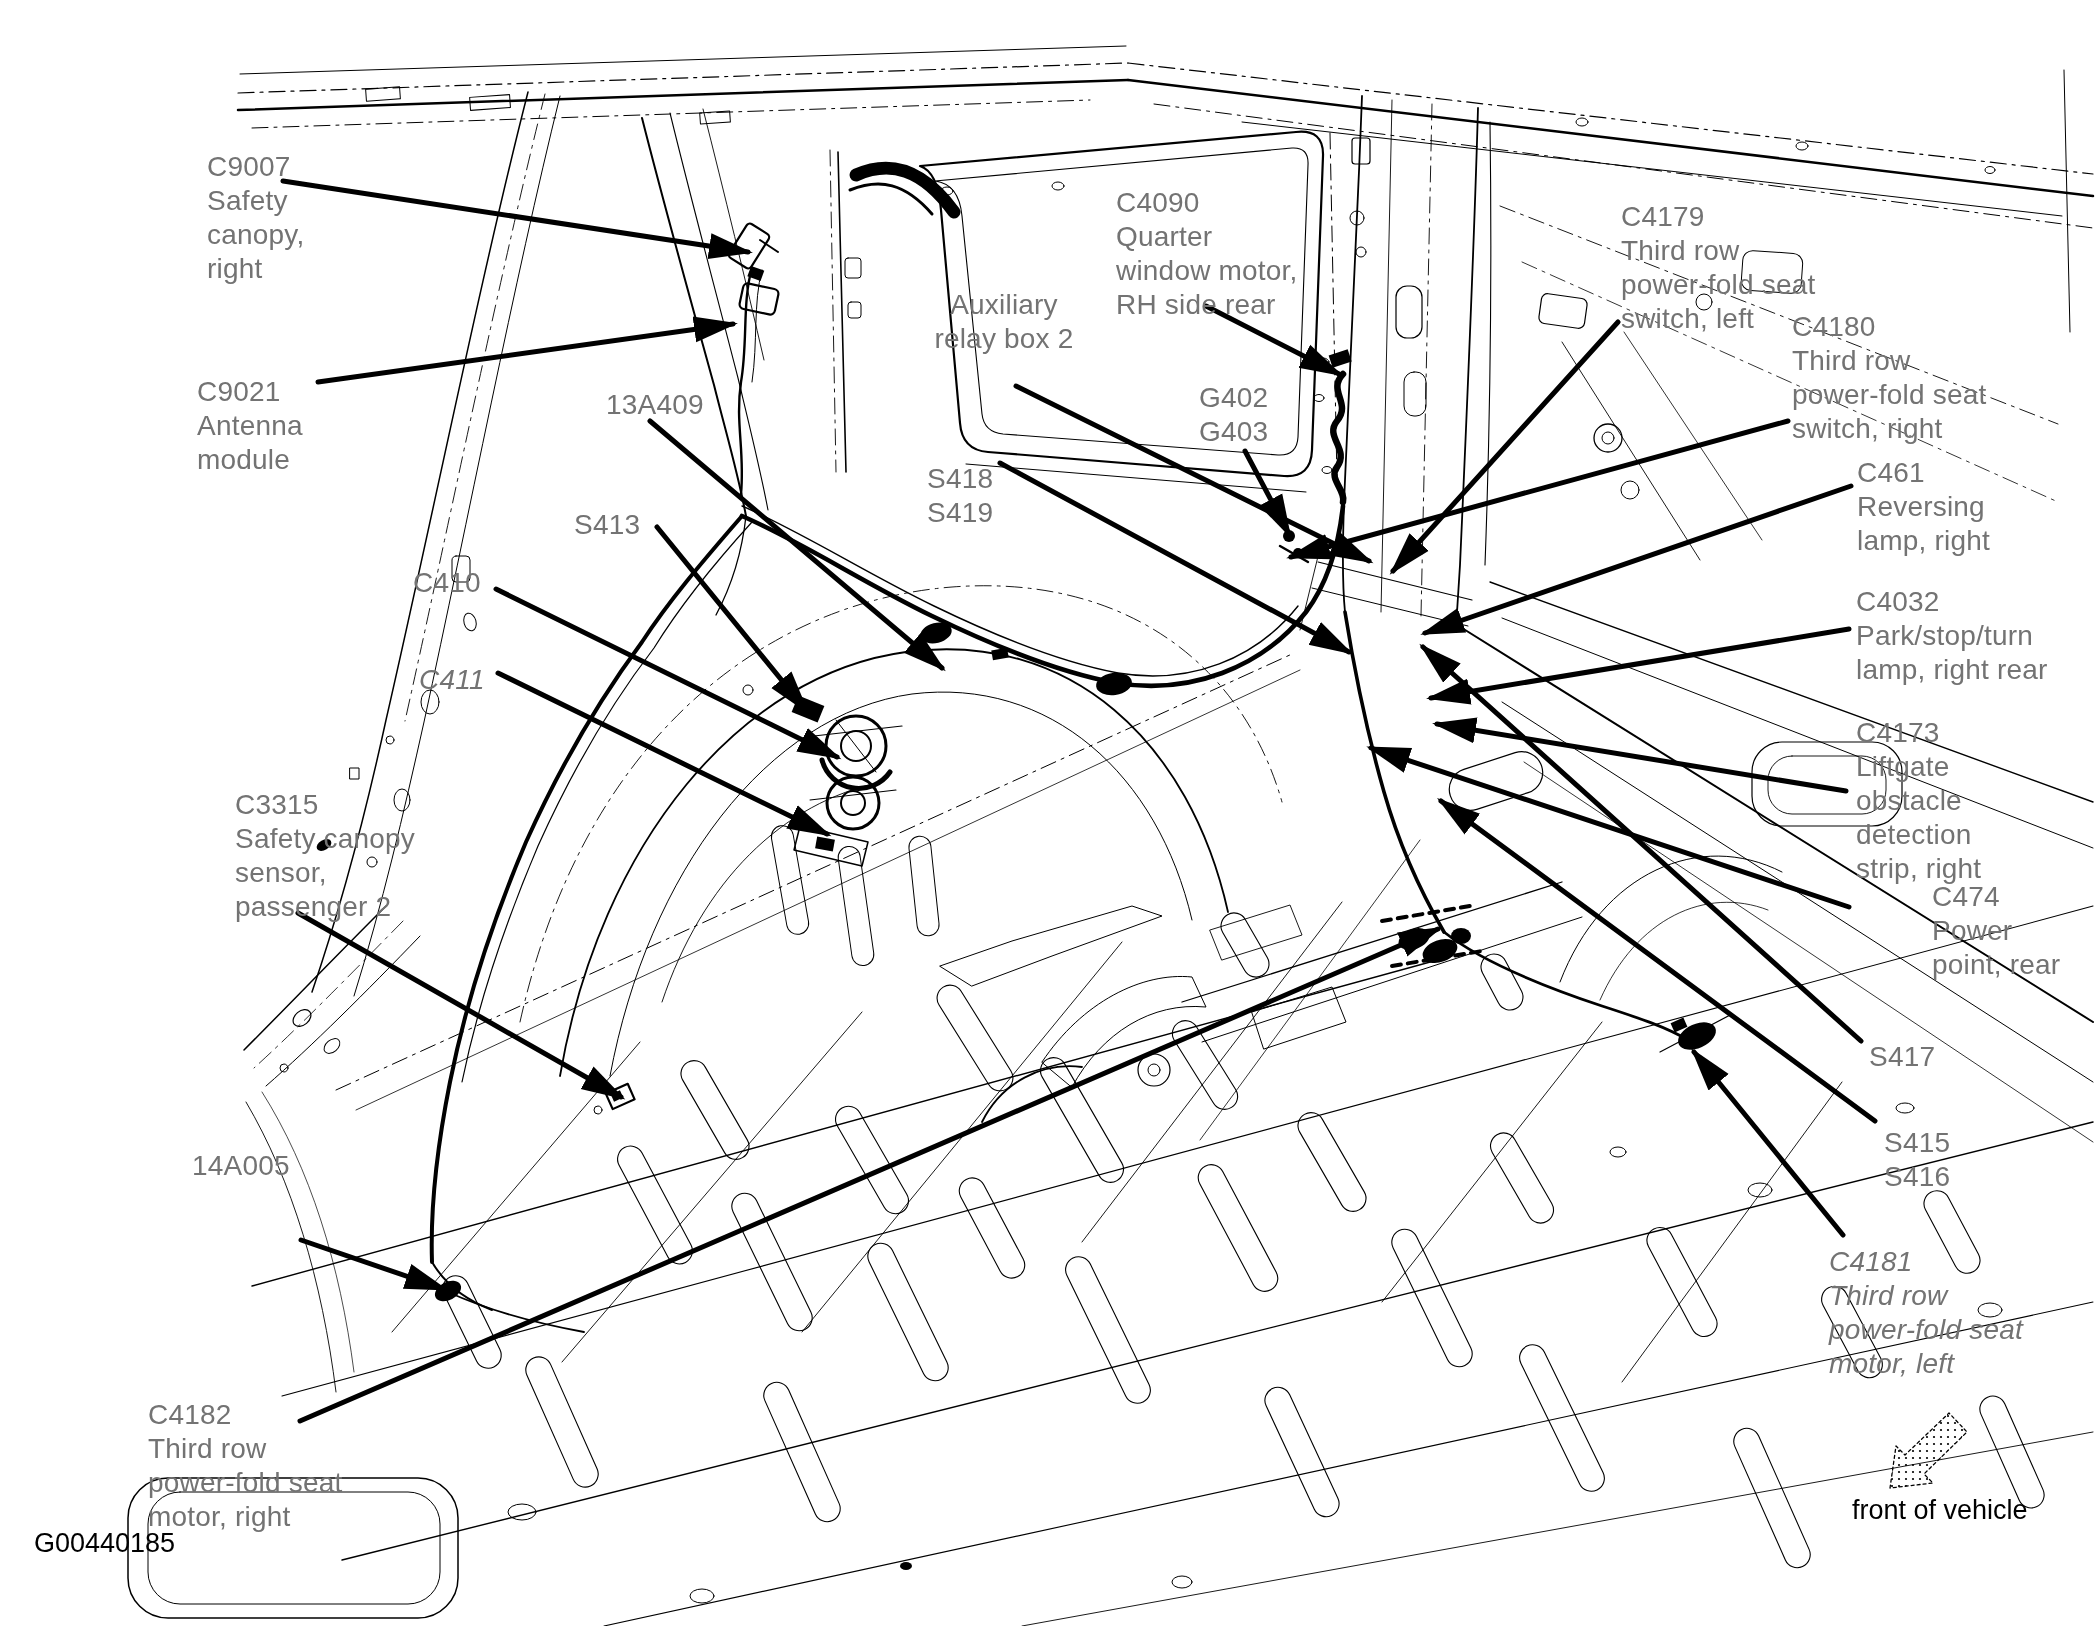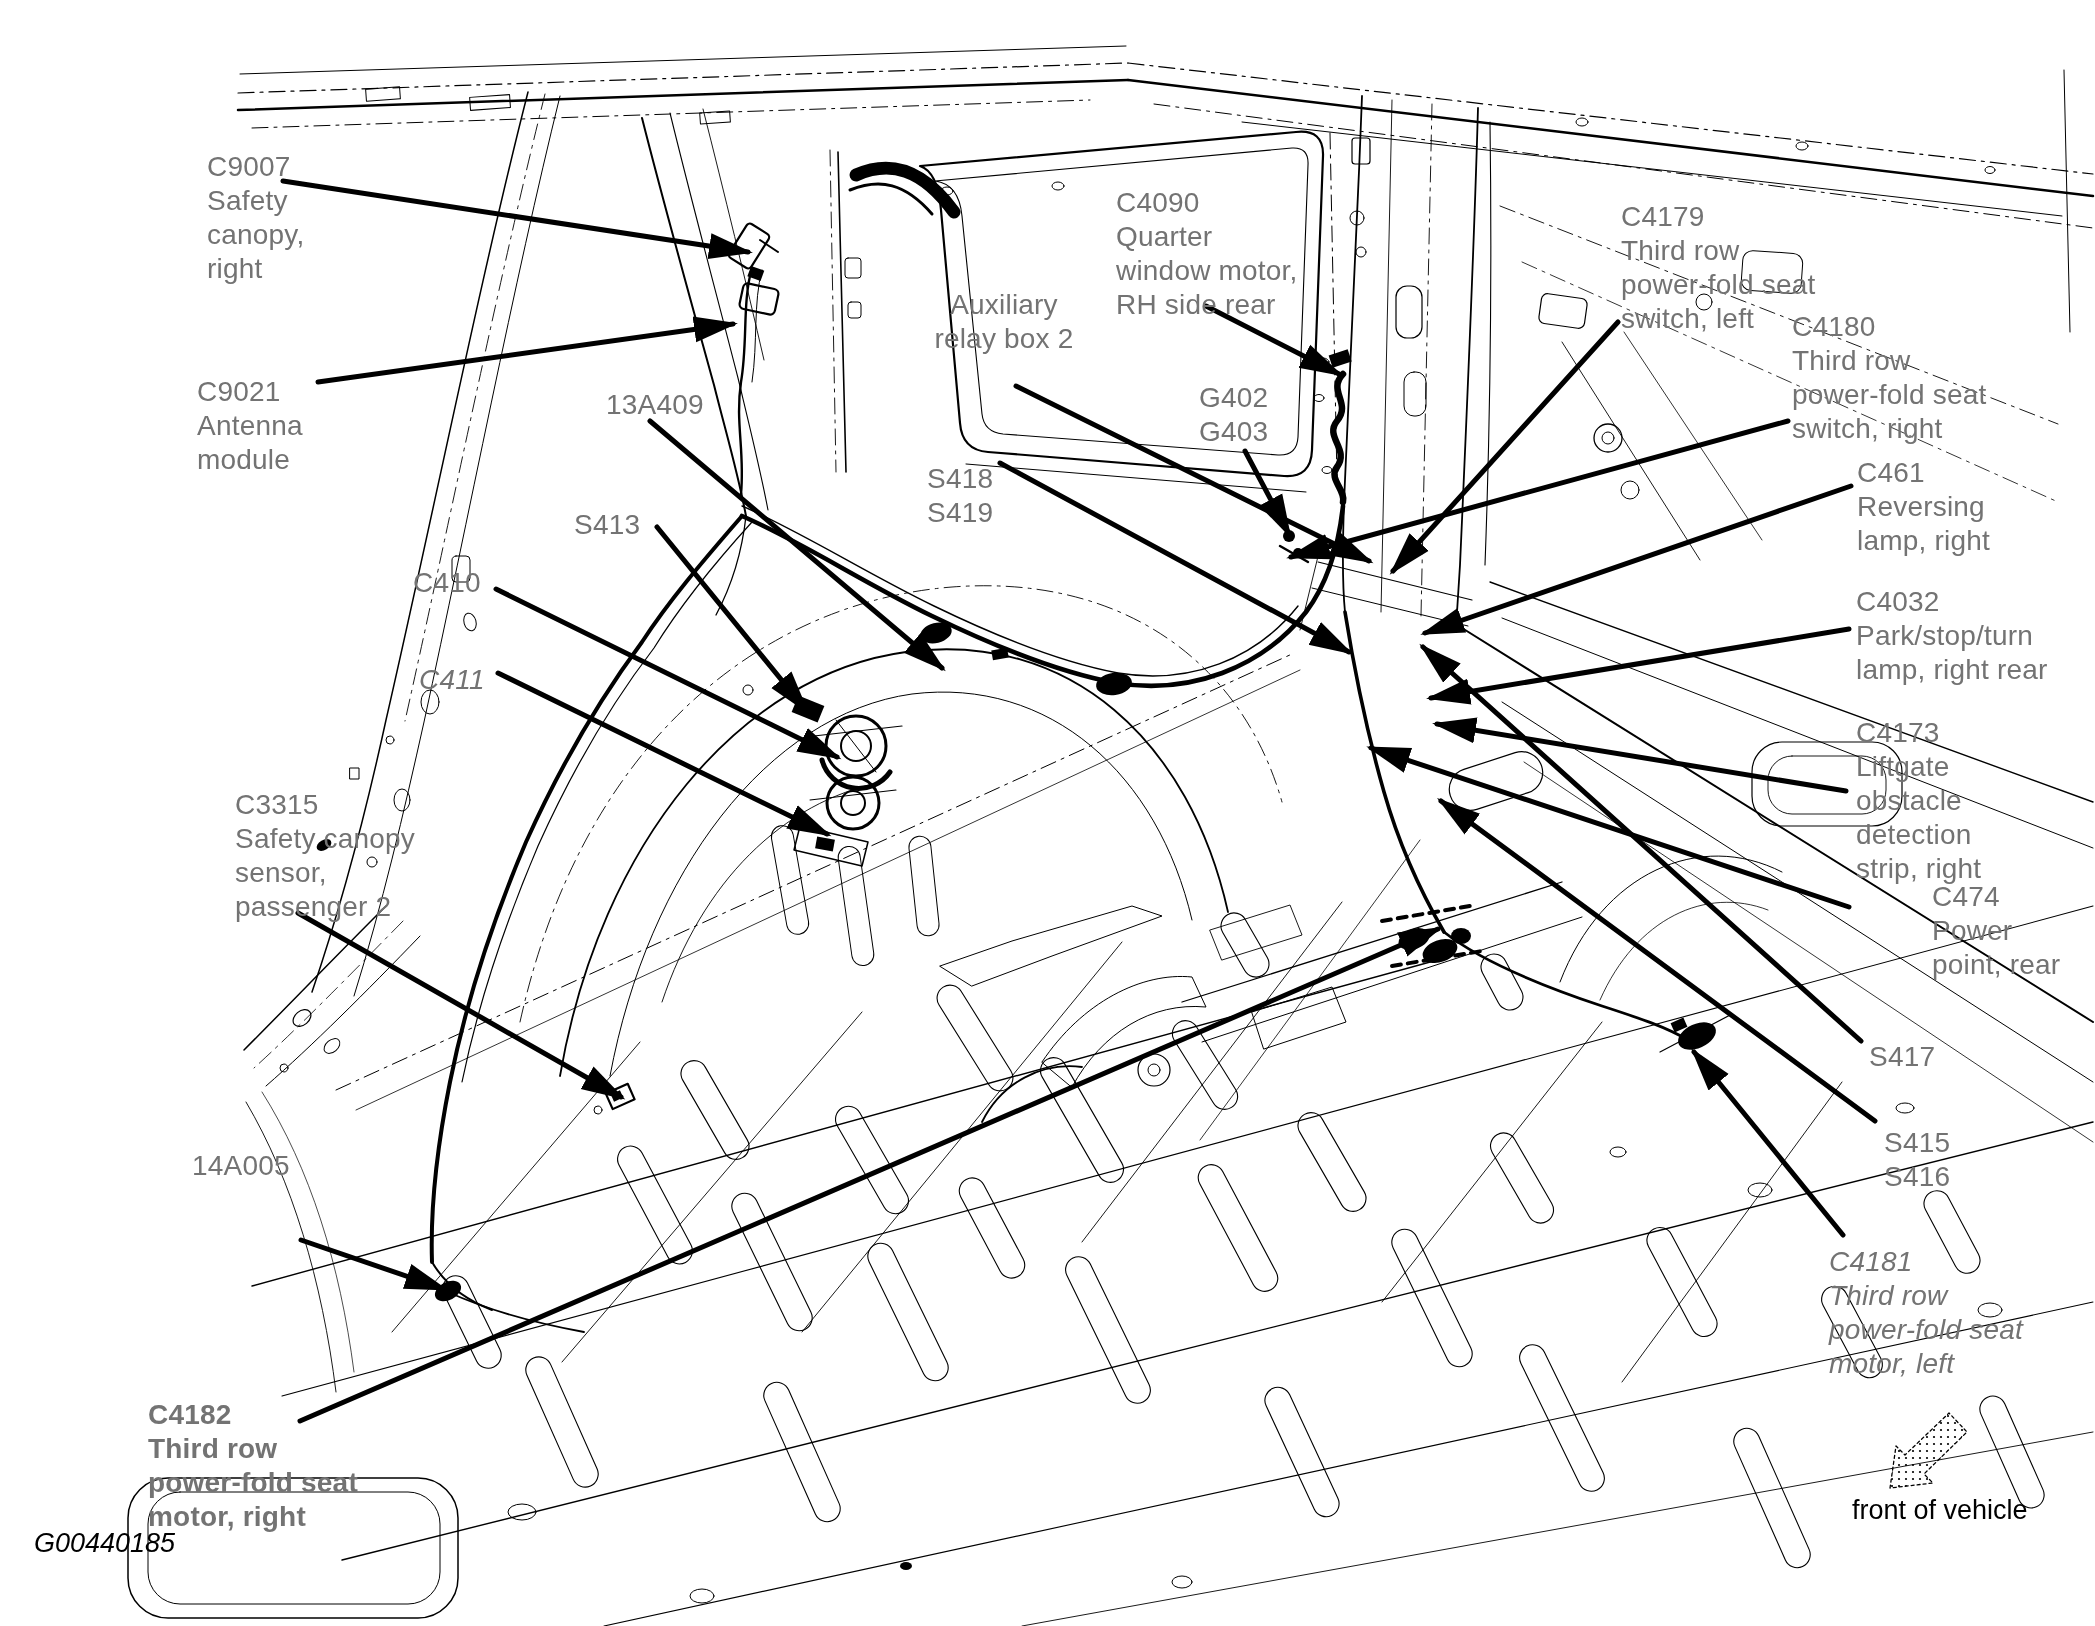--- a/index.html
+++ b/index.html
@@ -6,21 +6,21 @@
   .stage{
     position:relative;width:2095px;height:1626px;background:#ffffff;
     font-family:"Liberation Sans",sans-serif;overflow:hidden;color:#000;
   }
   svg.art{position:absolute;left:0;top:0;width:2095px;height:1626px;}
   .callout{
     position:absolute;color:#737373;font-size:28px;line-height:34px;
     letter-spacing:.2px;white-space:nowrap;
   }
   .callout .cl{white-space:nowrap;}
-  .figure-id{position:absolute;left:34px;top:1528px;font-size:27px;font-style:italic;}
+  .figure-id{position:absolute;left:34px;top:1528px;font-size:27px;}
   .front-note{position:absolute;left:1852px;top:1495px;font-size:27px;}
 </style>
 </head>
 <body>
 
 <div class="stage">
 
   <svg class="art" viewBox="0 0 2095 1626" fill="none" stroke="#000" stroke-linecap="round" stroke-linejoin="round">
     <defs>
       <marker id="ah" markerUnits="strokeWidth" markerWidth="9.5" markerHeight="6.4" refX="7.8" refY="3" orient="auto">
@@ -331,21 +331,21 @@
       </div>
       <div class="callout" style="left: 235px; top: 788px;">
         <div class="cl">C3315</div>
         <div class="cl">Safety canopy</div>
         <div class="cl">sensor,</div>
         <div class="cl">passenger 2</div>
       </div>
       <div class="callout" style="left: 192px; top: 1149px;">
         <div class="cl">14A005</div>
       </div>
-      <div class="callout" style="left: 148px; top: 1398px; font-weight: bold;">
+      <div class="callout" style="left: 148px; top: 1398px;">
         <div class="cl">C4182</div>
         <div class="cl">Third row</div>
         <div class="cl">power-fold seat</div>
         <div class="cl">motor, right</div>
       </div>
       <div class="callout" style="left: 929px; top: 288px; text-align: center; width: 150px;">
         <div class="cl">Auxiliary</div>
         <div class="cl">relay box 2</div>
       </div>
       <div class="callout" style="left: 927px; top: 418px; margin-top: 44px;">

